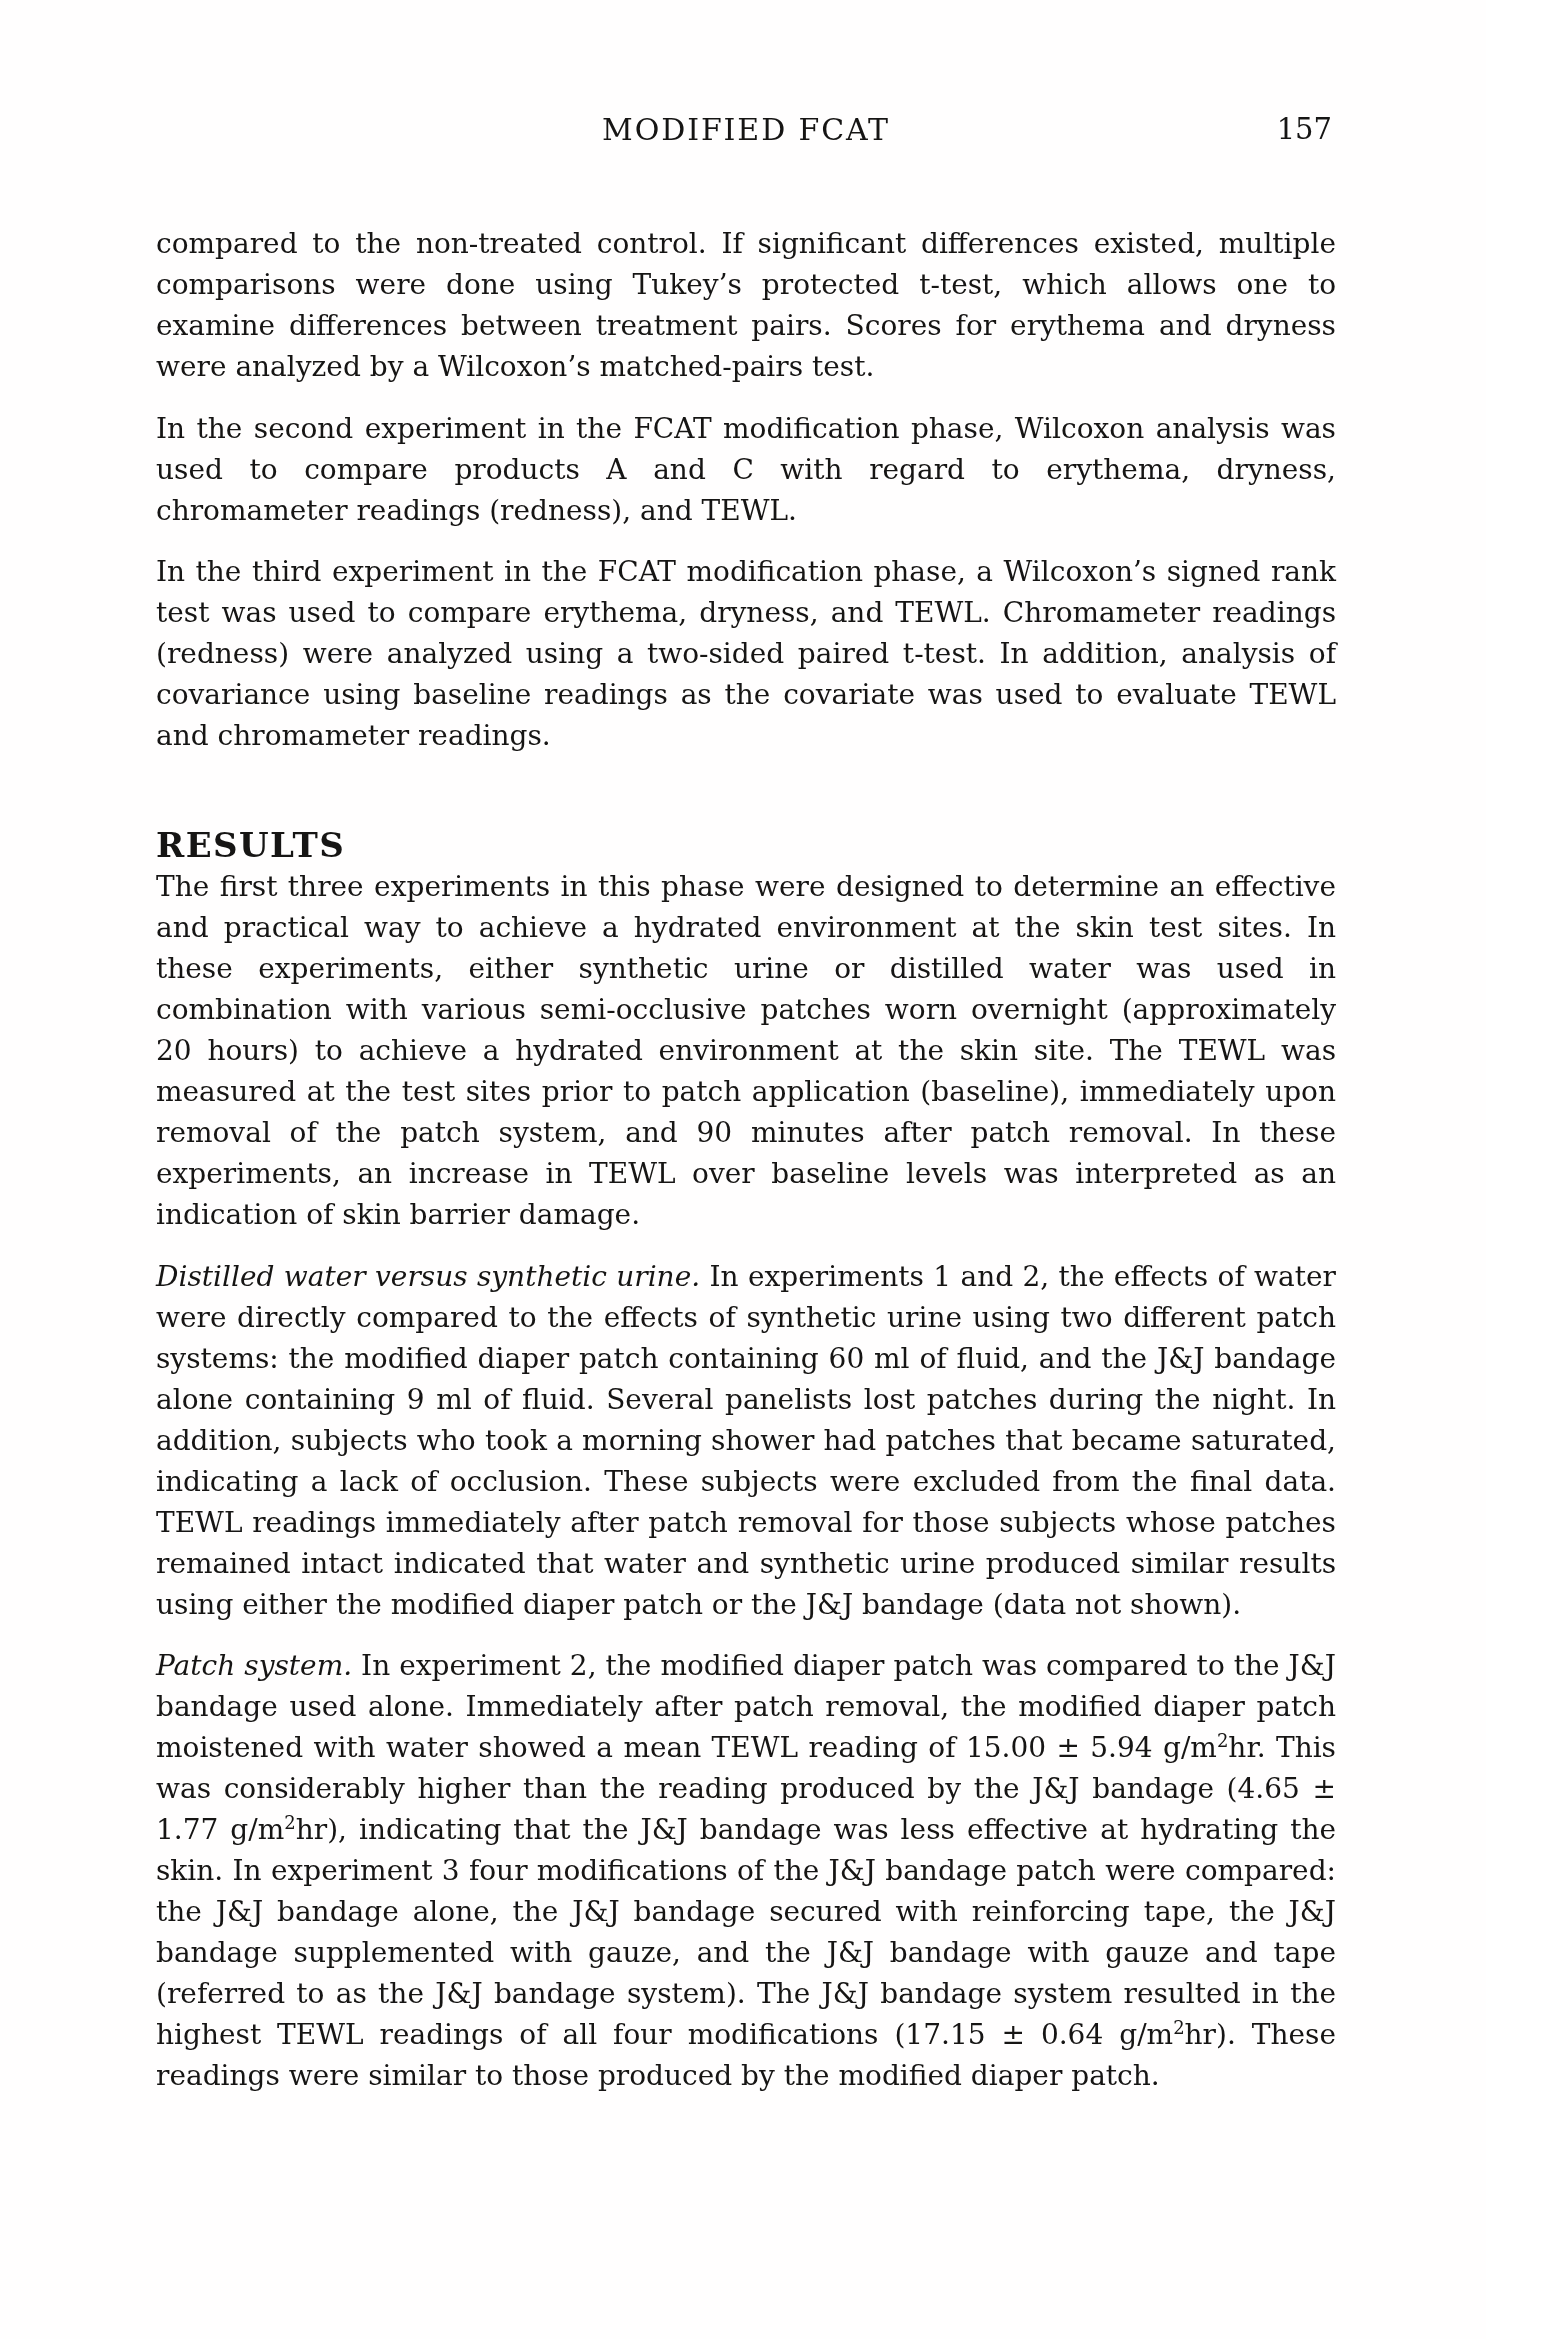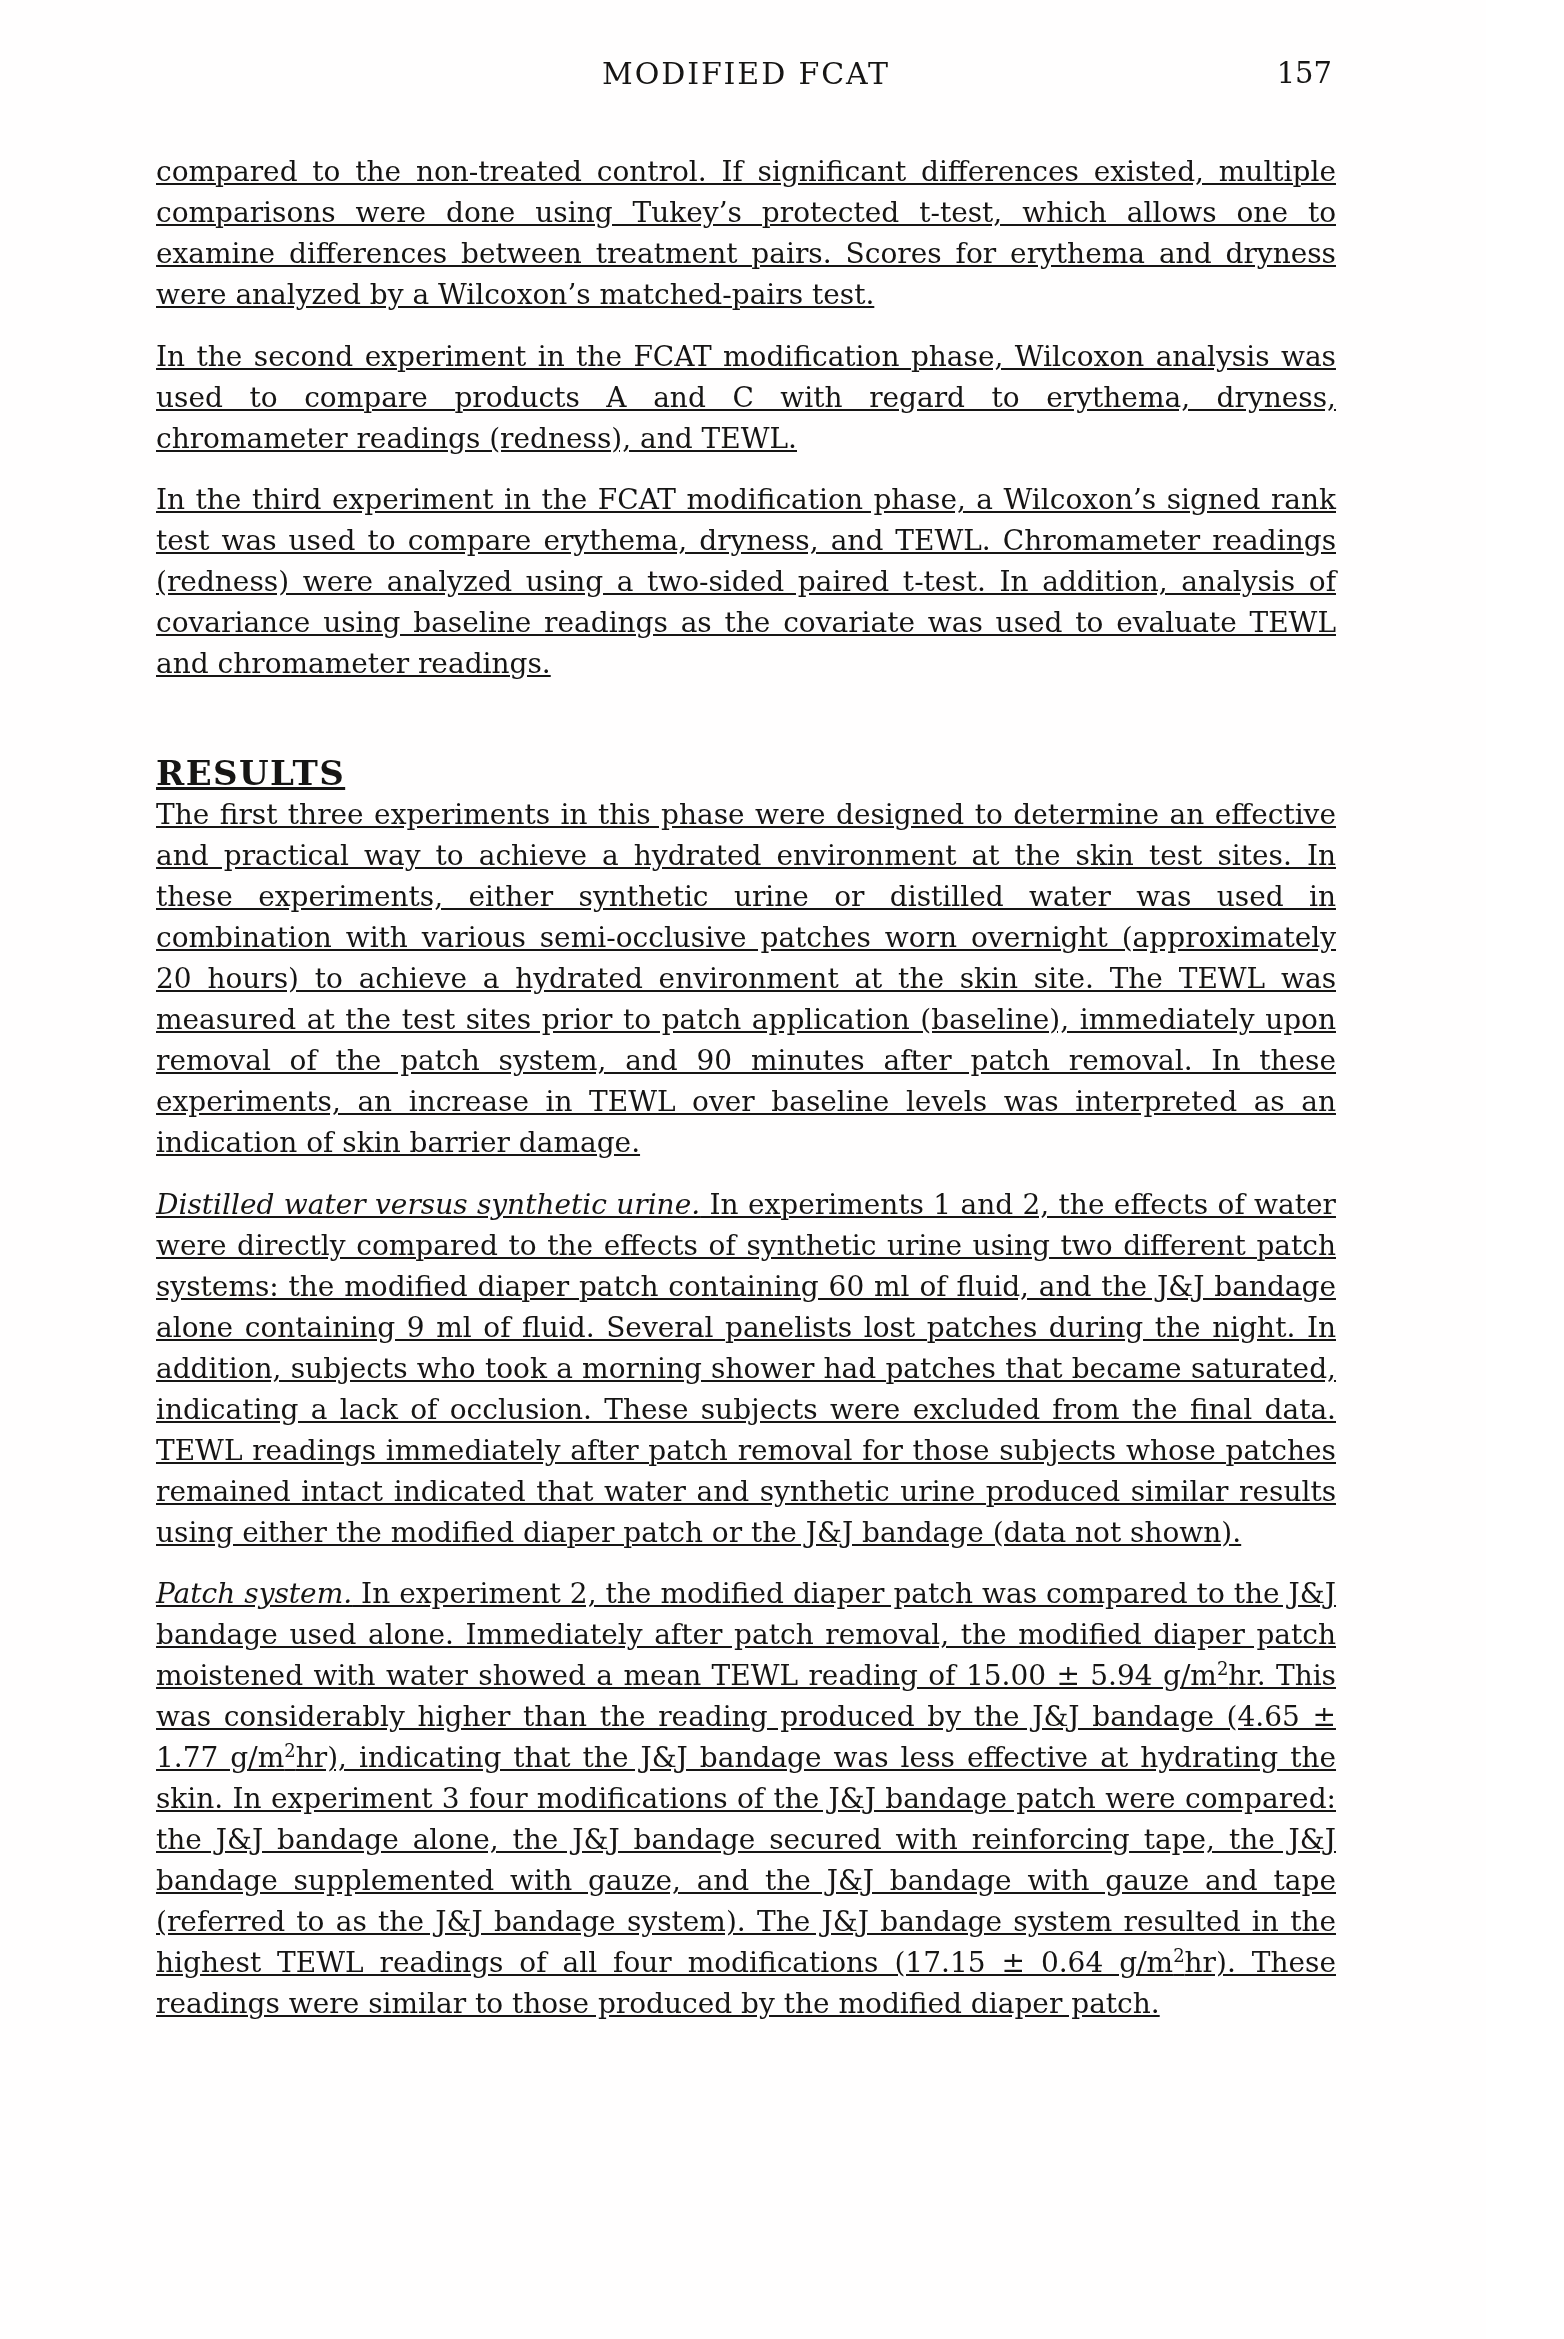--- a/index.html
+++ b/index.html
@@ -6,25 +6,24 @@
     margin: 0;
     padding: 0;
     background: #ffffff;
   }
   .page {
     position: relative;
     width: 1486px;
     height: 2339px;
     background: #fffefe;
     box-sizing: border-box;
-    padding: 56px 150px 0 156px;
+    padding: 112px 150px 0 156px;
     font-family: "DejaVu Serif", "Liberation Serif", serif;
     color: #161514;
     overflow: hidden;
-    text-decoration: underline;
   }
   .running-header {
     position: relative;
     height: 39px;
   }
   .running-head-title {
     position: absolute;
     left: 0;
     right: 0;
     text-align: center;
@@ -32,21 +31,21 @@
     letter-spacing: 1.9px;
     white-space: nowrap;
   }
   .page-number {
     position: absolute;
     right: 4px;
     top: 0;
     font-size: 29px;
   }
   .doc-body {
-    margin-top: 56px;
+    margin-top: 72px;
   }
   .doc-body p.body {
     font-size: 28px;
     line-height: 41px;
     text-align: justify;
     margin: 0 0 20.6px 0;
   }
   .doc-body h2.heading1 {
     font-size: 34px;
     font-weight: bold;

